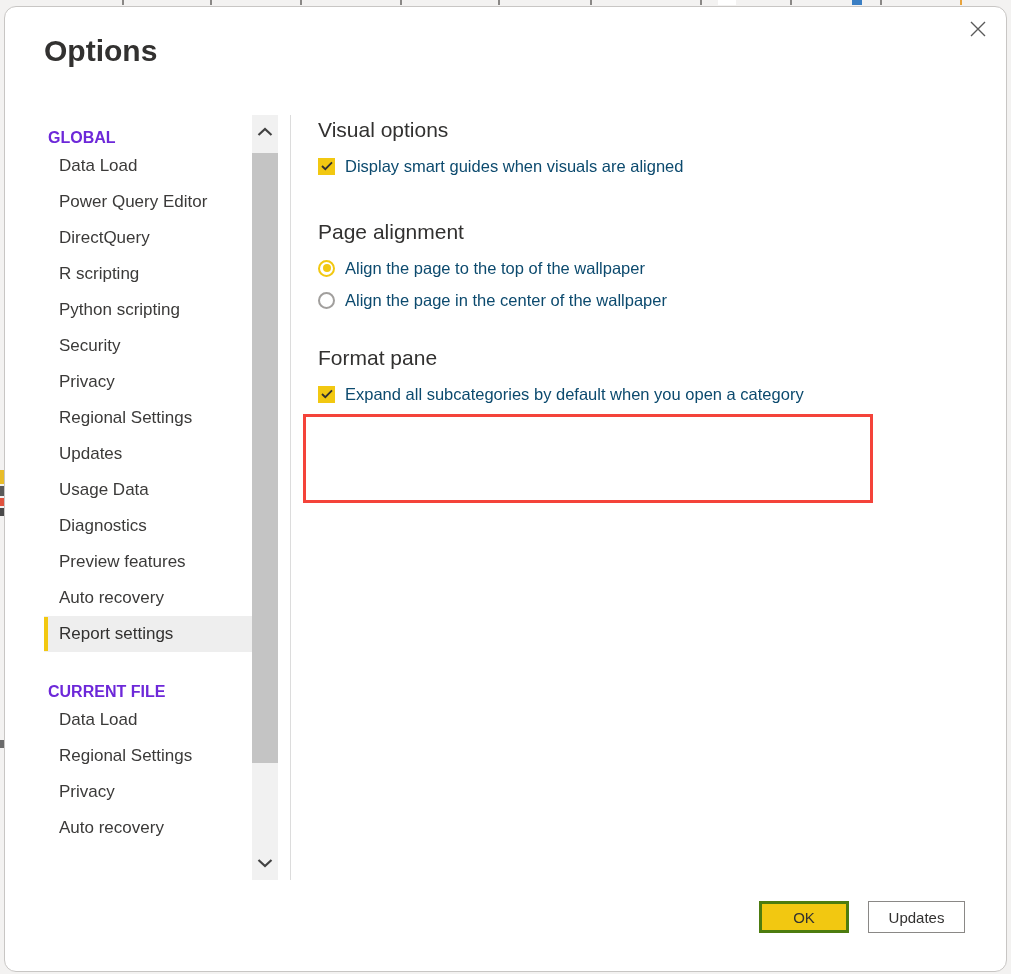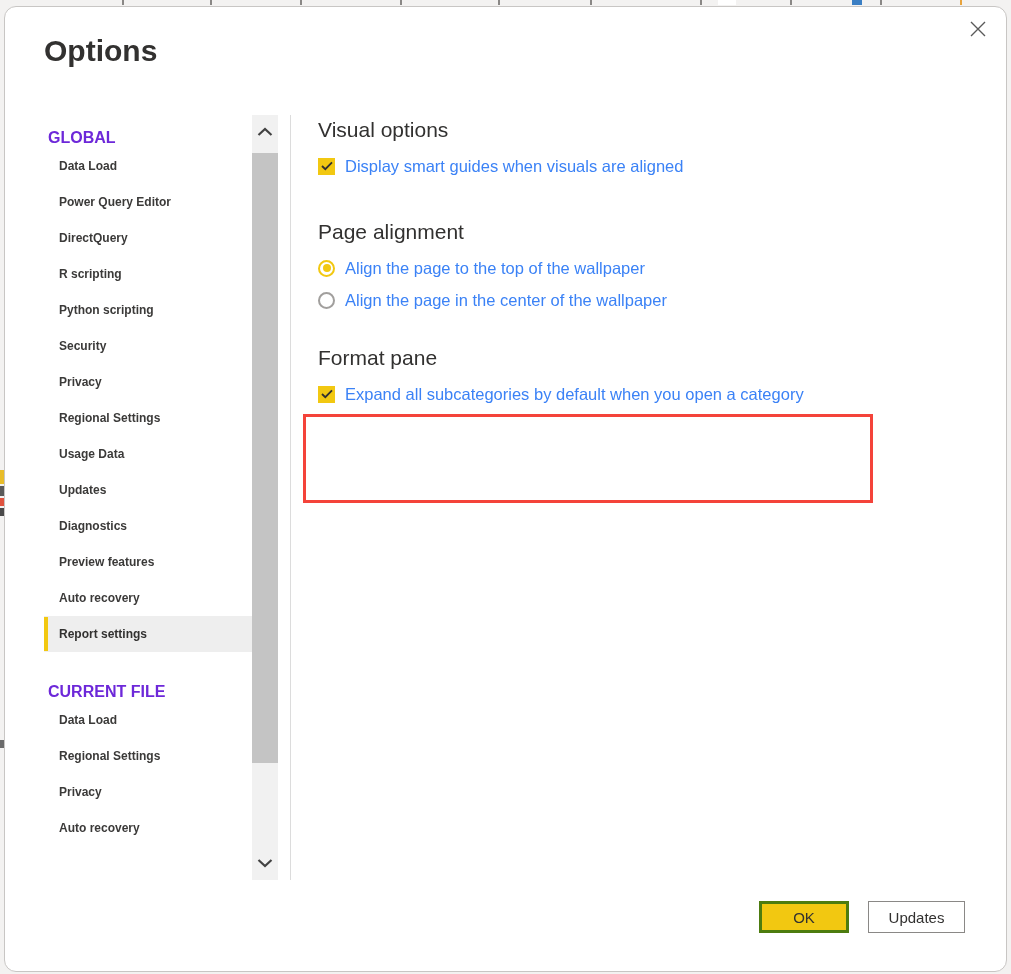--- a/index.html
+++ b/index.html
@@ -89,26 +89,25 @@
     padding: 0 0 0 4px;
     line-height: 20px;
   }
   #group-global  { margin-top: 13px; }
   #group-current { margin-top: 30px; }
 
   .nav-item {
     position: relative;
     height: 36px;
     line-height: 36px;
-    font-size: 12px;
+    font-size: 17px;
     color: #3b3a39;
     padding-left: 15px;
     cursor: pointer;
     white-space: nowrap;
-    font-weight: bold;
   }
   .nav-item.selected {
     background: #eeeeee;
     color: #323130;
   }
   .nav-item.selected::before {
     content: "";
     position: absolute;
     left: 0;
     top: 1px;
@@ -178,21 +177,21 @@
   .option-row {
     display: flex;
     align-items: center;
     height: 30px;
     margin-top: 6px;
     cursor: pointer;
     white-space: nowrap;
   }
   .option-label {
     font-size: 16.5px;
-    color: #3b82f6;
+    color: #0c4a6e;
     margin-left: 10px;
   }
 
   
   .checkbox {
     width: 17px;
     height: 17px;
     box-sizing: border-box;
     flex: 0 0 17px;
     display: flex;
@@ -327,22 +326,22 @@
     <div class="nav-group-header" id="group-global">GLOBAL</div>
 
     <div class="nav-item">Data Load</div>
     <div class="nav-item">Power Query Editor</div>
     <div class="nav-item">DirectQuery</div>
     <div class="nav-item">R scripting</div>
     <div class="nav-item">Python scripting</div>
     <div class="nav-item">Security</div>
     <div class="nav-item">Privacy</div>
     <div class="nav-item">Regional Settings</div>
+    <div class="nav-item">Updates</div>
     <div class="nav-item">Usage Data</div>
-    <div class="nav-item">Updates</div>
     <div class="nav-item">Diagnostics</div>
     <div class="nav-item">Preview features</div>
     <div class="nav-item">Auto recovery</div>
     <div class="nav-item selected">Report settings</div>
 
     <div class="nav-group-header" id="group-current">CURRENT FILE</div>
 
     <div class="nav-item">Data Load</div>
     <div class="nav-item">Regional Settings</div>
     <div class="nav-item">Privacy</div>

